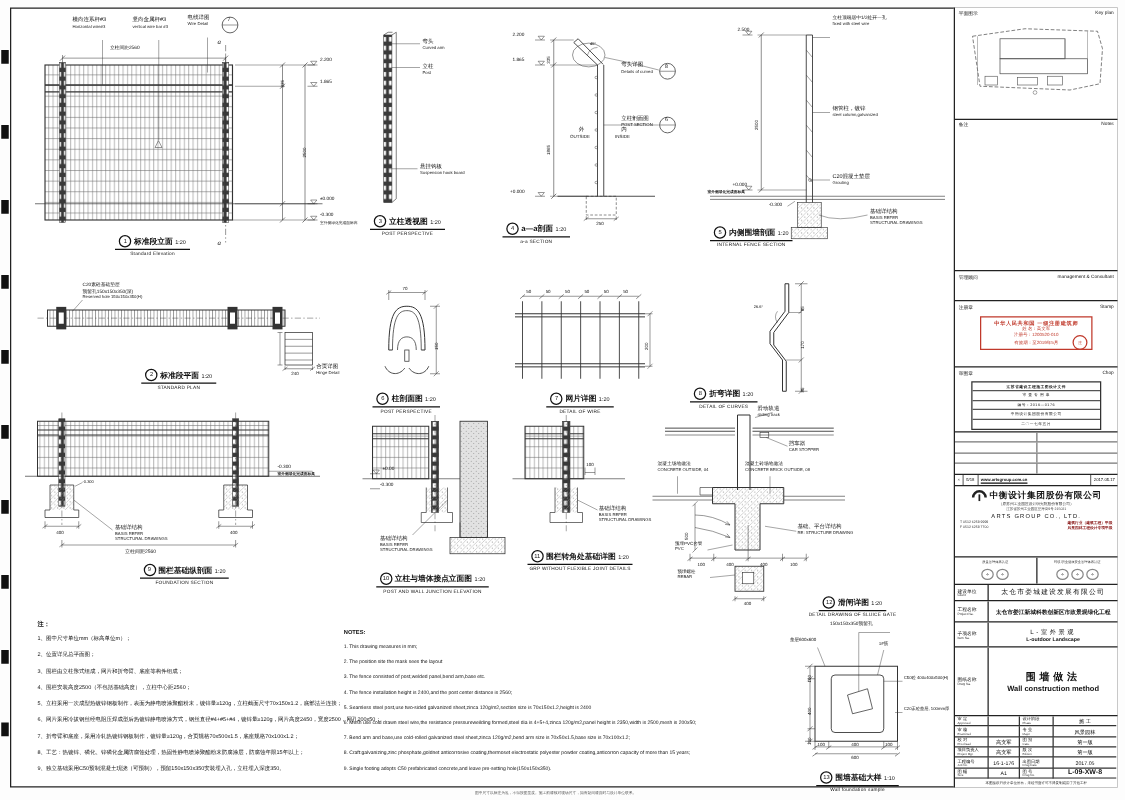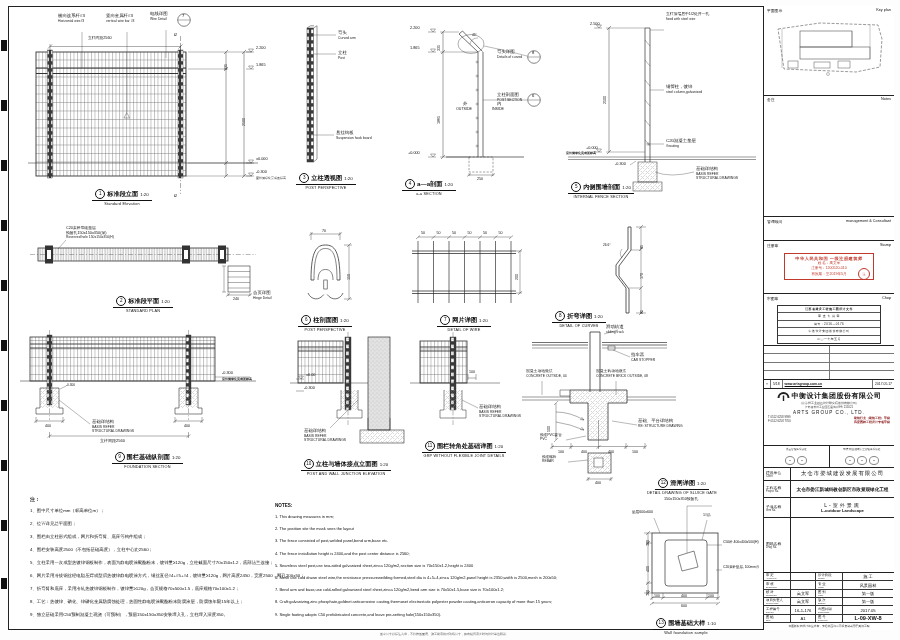--- a/index.html
+++ b/index.html
@@ -732,20 +732,24 @@
           <span class="v-item-en">L-outdoor Landscape</span>
         </div>
       </div>
     </div>
     <div class="tsec" style="height:55px">
       <div class="trow">
         <div class="tlab">
             <span class="z">图纸名称</span>
             <span class="e">Drwg Na.</span>
           </div>
+        <div class="tval">
+          <span class="v-drwg-zh">围墙做法</span>
+          <span class="v-drwg-en">Wall construction method</span>
+        </div>
       </div>
     </div>
     <div class="tsec" style="height:50px;border-bottom:none">
       <div class="atable">
         <div class="ac lab">
             <span class="z">审 定</span>
             <span class="e">Approved</span>
           </div>
         <div class="ac">
             <span class="v"></span>

